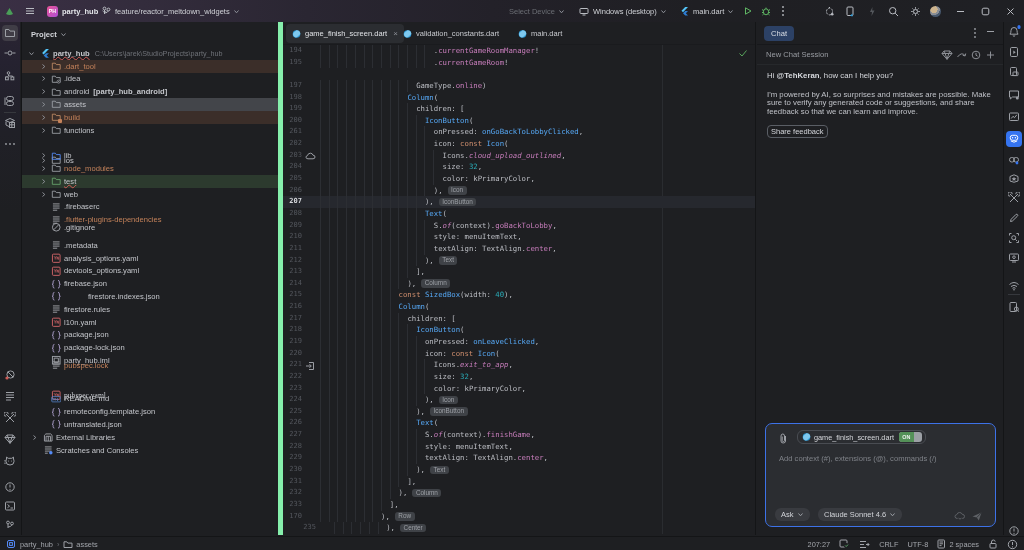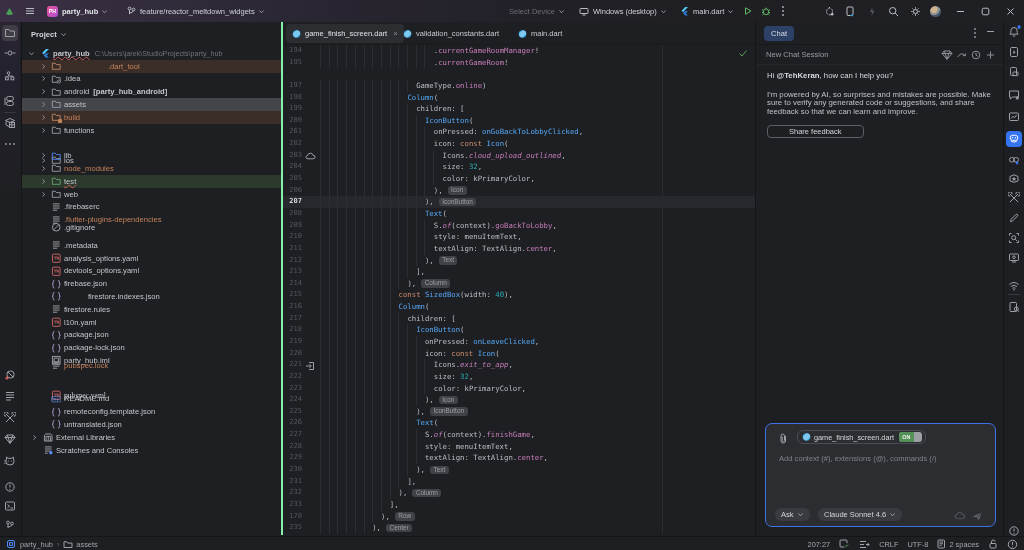--- a/index.html
+++ b/index.html
@@ -17,21 +17,21 @@
     color:#fff;font-size:5.2px;font-weight:bold;display:flex;align-items:center;justify-content:center;letter-spacing:.2px;}
   
   #stripe-left{left:0;top:22px;width:20px;height:513px;
     background:linear-gradient(180deg,#2b2533 0px,#252230 40px,#202027 110px,#1e1f22 190px);}
   #stripe-right{left:1004px;top:22px;width:20px;height:513px;background:#1e1f22;}
   .stripe-ic{position:absolute;left:10px;transform:translate(-50%,-50%);color:#9da0a6;}
   .stripe-active-bg{position:absolute;left:2px;width:16px;height:16px;border-radius:4px;background:#403d46;}
   .stripe-active-bg.blue{background:#3574f0;}
   .stripe-div{position:absolute;left:4px;width:12px;height:1px;background:#36383d;}
   
-  #project-panel{left:21px;top:22px;width:262px;height:513px;background:#1e1f22;border-right:2px solid #86efac;border-left:1px solid #141517;text-align:center;}
+  #project-panel{left:21px;top:22px;width:262px;height:513px;background:#1e1f22;border-right:5px solid #86efac;border-left:1px solid #141517;text-align:center;}
   #proj-header{position:absolute;left:0;top:0;width:100%;height:24px;display:flex;align-items:center;padding-left:9px;color:#d3d5da;font-size:7.6px;font-weight:bold;}
   #tree{position:absolute;left:0;top:25px;width:100%;}
   .trow{position:absolute;left:0;width:100%;height:12.8px;display:flex;align-items:center;font-size:7.6px;color:#c4c6cb;white-space:nowrap;}
   .trow .lbl{margin-left:3px;}
   .trow .ticon{flex:0 0 auto;}
   .trow .ticon svg{width:10.5px;height:10.5px;}
   .trow .tchev{position:absolute;color:#8c8f96;}
   .t-excluded-bg{background:#3b2e29;}
   .t-sel-bg{background:#43454a;}
   .t-test-bg{background:#2c3a2e;}
@@ -66,21 +66,21 @@
   #chat-chip{position:absolute;left:7px;top:3.5px;height:15px;padding:0 7px;background:#2c4165;border-radius:4px;
     color:#dbdfe6;font-size:7.6px;display:flex;align-items:center;}
   #chat-kebab{position:absolute;right:26px;top:5px;color:#9da0a6;}
   #chat-min{position:absolute;right:8px;top:5px;color:#9da0a6;}
   #chat-session-row{position:absolute;left:0;top:23px;width:100%;height:20px;border-bottom:1px solid #26282b;}
   #chat-session-title{position:absolute;left:9px;top:5px;font-size:7.6px;color:#999ca2;}
   .sess-ic{position:absolute;top:50%;transform:translateY(-50%);color:#8c8f95;}
   #chat-body{position:absolute;left:0;top:43px;width:100%;}
   #chat-greeting{position:absolute;left:10px;top:6px;font-size:7.8px;color:#d7d9de;}
   #chat-paragraph{position:absolute;left:10px;top:26px;width:225px;font-size:7.8px;line-height:8.45px;color:#bfc1c7;}
-  #share-btn{position:absolute;left:10px;top:59.5px;height:13.5px;padding:0 21px;border:1px solid #5a5e65;border-radius:4px;
+  #share-btn{position:absolute;left:10px;top:59.5px;height:13.5px;padding:0 3px;border:1px solid #5a5e65;border-radius:4px;
     background:transparent;color:#d4d6db;font-size:7.5px;display:flex;align-items:center;}
   
   #chat-input{position:absolute;left:8px;top:401px;width:231px;height:104px;background:#2b2d31;
     border:1px solid #3d72e8;border-radius:7px;}
   #clip-ic{position:absolute;left:13px;top:9px;color:#9da0a6;}
   #ctx-chip{position:absolute;left:31px;top:6px;height:14px;border:1px solid #494c52;border-radius:6px;
     display:flex;align-items:center;padding:0 3px 0 4px;}
   #ctx-chip .name{font-size:7.3px;color:#d6d8dc;margin:0 5px 0 3px;}
   #toggle{width:23px;height:9.5px;border-radius:3px;background:#9ca0a5;position:relative;overflow:hidden;}
   #toggle .on{position:absolute;left:0;top:0;width:15px;height:100%;background:#549158;color:#eef1ee;
@@ -123,21 +123,21 @@
       <span id="ph-chip">PH</span>
     </div>
   <div class="tb-item" style="left:62px;color:#e3e5e9;font-weight:bold">
     <span>party_hub</span>
       <span class="chev">
         <svg width="7" height="7" viewBox="0 0 7 7" fill="none">
           <path d="M1.5 2.5 L3.5 4.8 L5.5 2.5" stroke="currentColor" stroke-width="1" fill="none"></path>
         </svg>
       </span>
   </div>
-  <div class="tb-item" style="left:127px">
+  <div class="tb-item" style="left:102px">
     <span class="tb-ic">
         <svg width="9" height="10" viewBox="0 0 9 10" fill="none">
           <circle cx="2.5" cy="2.5" r="1.4" stroke="currentColor" stroke-width="1" fill="none"></circle>
           <circle cx="6.5" cy="3.5" r="1.4" stroke="currentColor" stroke-width="1" fill="none"></circle>
           <path d="M2.5 4 v4 M2.5 7 q3 0 4-2.2" stroke="currentColor" stroke-width="1" fill="none"></path>
         </svg>
       </span>
     <span style="margin-left:4px">feature/reactor_meltdown_widgets</span>
       <span class="chev">
         <svg width="7" height="7" viewBox="0 0 7 7" fill="none">
@@ -491,21 +491,21 @@
         </span>
         <span class="ticon" style="margin-left: 17.5px;">
           <svg width="9" height="10" viewBox="0 0 9 10" fill="none">
             <path d="M5.2 1 L1.5 4.7 L3 6.2 L8 1Z" fill="#54c5f8"></path>
             <path d="M5.2 5 L3 7.2 L5.2 9.4 L8 9.4 L5.8 7.2 L8 5Z" fill="#2d7dd2"></path>
           </svg>
         </span>
         <span class="lbl squig" style="font-weight: bold;">party_hub</span>
         <span class="t-dim" style="margin-left: 5px;">C:\Users\jarek\StudioProjects\party_hub</span>
       </div>
-      <div class="trow t-excluded-bg" style="top: 12.8px; gap: 44px;">
+      <div class="trow t-excluded-bg" style="top: 12.8px;">
         <span class="tchev" style="left: 17.5px;">
           <svg width="7" height="7" viewBox="0 0 7 7" fill="none">
             <path d="M2.5 1.5 L4.8 3.5 L2.5 5.5" stroke="currentColor" stroke-width="1" fill="none"></path>
           </svg>
         </span>
         <span class="ticon" style="margin-left: 28.5px; color: rgb(189, 138, 99);">
           <svg width="12" height="12" viewBox="0 0 12 12" fill="none">
             <path d="M1.5 2.5 h3.4 l1.2 1.6 h4.4 v5.4 h-9Z" stroke="currentColor" stroke-width="1" fill="none"></path>
           </svg>
         </span>
@@ -903,21 +903,21 @@
       <div class="cline" style="top: 360.84px;"><span class="guides" style="width: 95.766px;"></span><span class="lnum">225</span><span class="ctext"><span class="w">                      </span><span class="w">),</span><span class="chip">IconButton</span></span></div>
       <div class="cline" style="top: 372.48px;"><span class="guides" style="width: 95.766px;"></span><span class="lnum">226</span><span class="ctext"><span class="w">                      </span><span class="b">Text</span><span class="w">(</span></span></div>
       <div class="cline" style="top: 384.12px;"><span class="guides" style="width: 104.472px;"></span><span class="lnum">227</span><span class="ctext"><span class="w">                        </span><span class="w">S.</span><span class="pi">of</span><span class="w">(context).</span><span class="p">finishGame</span><span class="w">,</span></span></div>
       <div class="cline" style="top: 395.76px;"><span class="guides" style="width: 104.472px;"></span><span class="lnum">228</span><span class="ctext"><span class="w">                        </span><span class="w">style: menuItemText,</span></span></div>
       <div class="cline" style="top: 407.4px;"><span class="guides" style="width: 104.472px;"></span><span class="lnum">229</span><span class="ctext"><span class="w">                        </span><span class="w">textAlign: TextAlign.</span><span class="p">center</span><span class="w">,</span></span></div>
       <div class="cline" style="top: 419.04px;"><span class="guides" style="width: 95.766px;"></span><span class="lnum">230</span><span class="ctext"><span class="w">                      </span><span class="w">),</span><span class="chip">Text</span></span></div>
       <div class="cline" style="top: 430.68px;"><span class="guides" style="width: 87.06px;"></span><span class="lnum">231</span><span class="ctext"><span class="w">                    </span><span class="w">],</span></span></div>
       <div class="cline" style="top: 442.32px;"><span class="guides" style="width: 78.354px;"></span><span class="lnum">232</span><span class="ctext"><span class="w">                  </span><span class="w">),</span><span class="chip">Column</span></span></div>
       <div class="cline" style="top: 453.96px;"><span class="guides" style="width: 69.648px;"></span><span class="lnum">233</span><span class="ctext"><span class="w">                </span><span class="w">],</span></span></div>
       <div class="cline" style="top: 465.6px;"><span class="guides" style="width: 60.942px;"></span><span class="lnum">170</span><span class="ctext"><span class="w">              </span><span class="w">),</span><span class="chip">Row</span></span></div>
-      <div class="cline" style="top: 477.24px;"><span class="guides" style="width: 52.236px;"></span><span class="lnum">235</span><span class="ctext"><span class="w">            </span><span class="w">),</span><span class="chip">Center</span></span></div>
+      <div class="cline" style="top: 477.24px; margin-left: 14px;"><span class="guides" style="width: 52.236px;"></span><span class="lnum">235</span><span class="ctext"><span class="w">            </span><span class="w">),</span><span class="chip">Center</span></span></div>
     </div>
   <div id="insp-check"><span><svg width="10" height="9" viewBox="0 0 10 9" fill="none">
           <path d="M1.5 4.5 L4 7 L8.5 1.5" stroke="currentColor" stroke-width="1" fill="none"></path>
         </svg></span></div>
 </div>
 
 <div id="chat" class="abs">
   <div id="chat-session-row">
     <div id="chat-session-title">New Chat Session</div>
     <span class="sess-ic" style="right:50px"><span><svg width="12" height="11" viewBox="0 0 12 11" fill="none">

